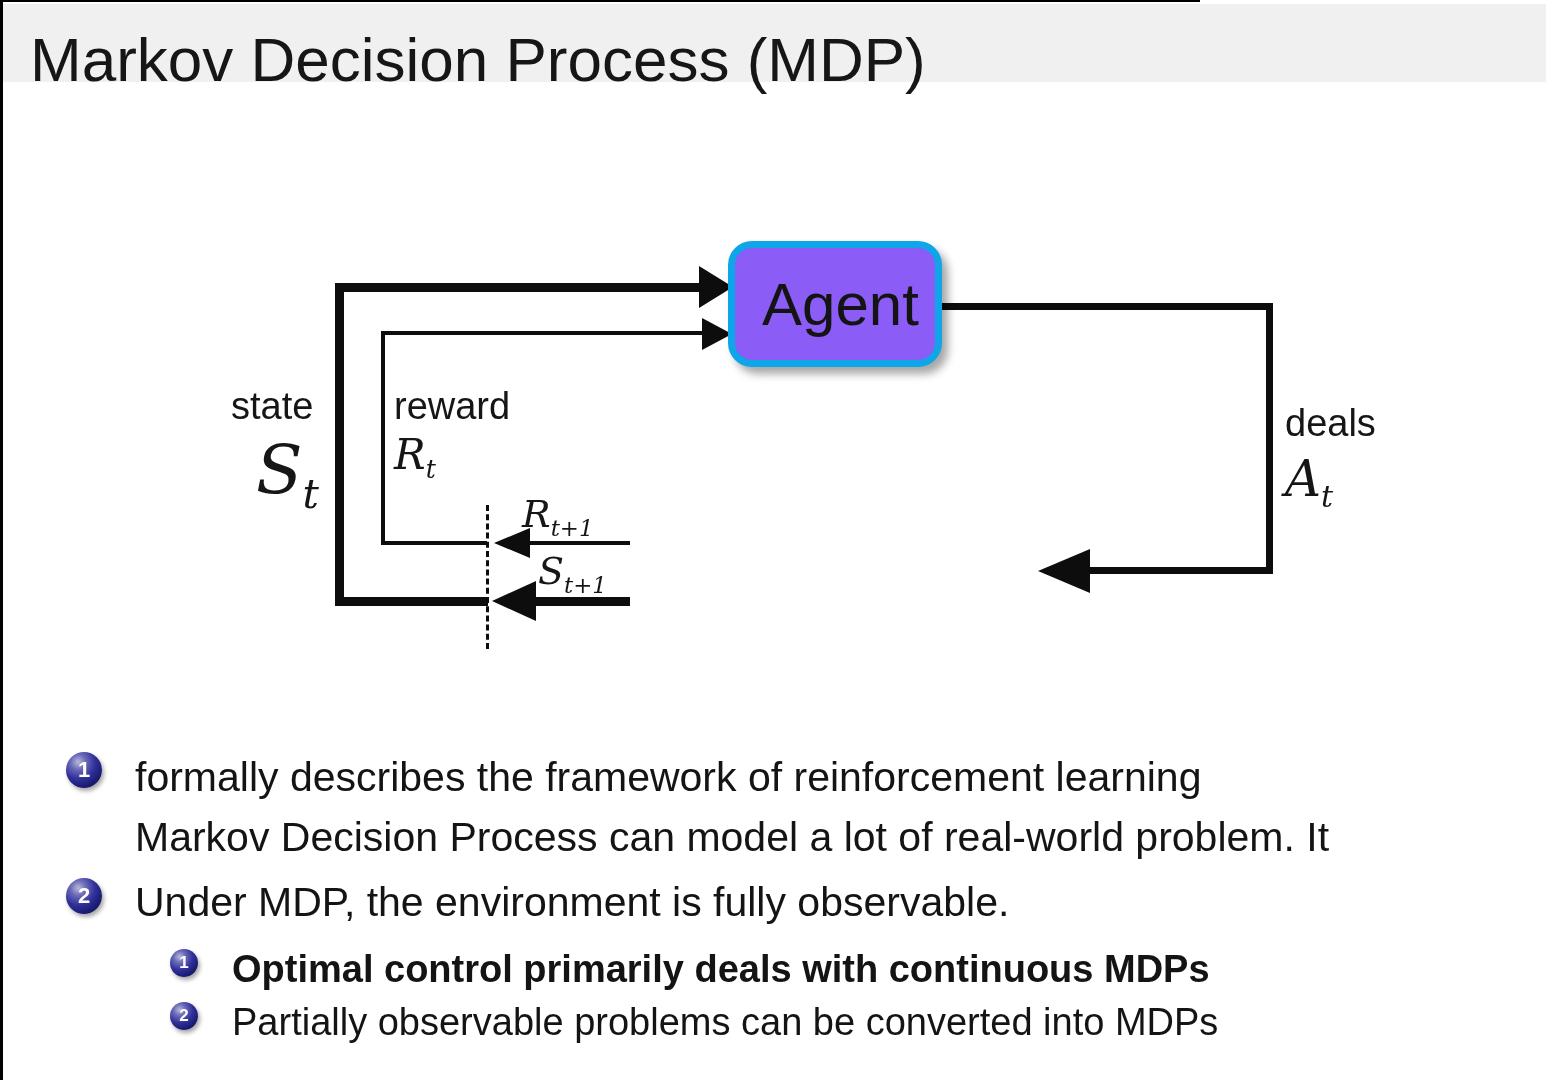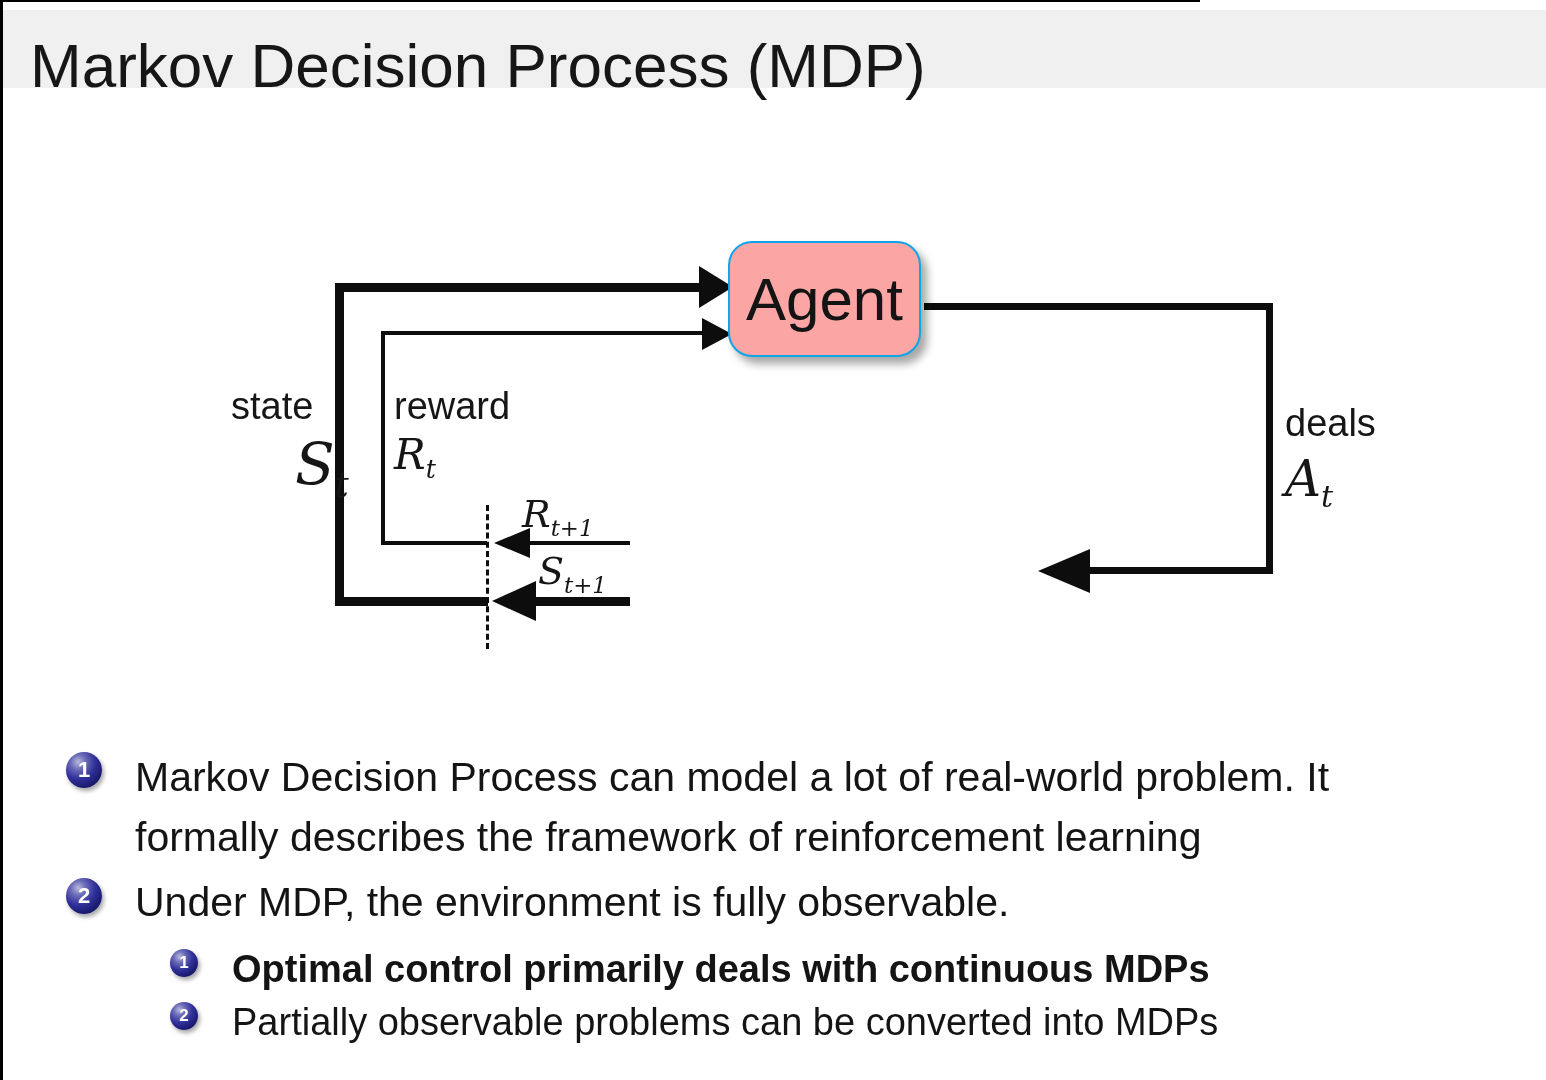--- a/index.html
+++ b/index.html
@@ -3,21 +3,21 @@
 <meta charset="utf-8">
 <style>
   html,body { margin:0; padding:0; background:#ffffff; }
   .slide {
     position:relative; width:1546px; height:1080px; overflow:hidden;
     background:#ffffff; font-family:"Liberation Sans", sans-serif; color:#141414;
   }
   .left-bar { position:absolute; left:0; top:0; width:3px; height:1080px; background:#000; z-index:30; }
   .top-bar  { position:absolute; left:0; top:0; width:1200px; height:2px; background:#000; z-index:30; }
 
-  .header { position:absolute; left:0; top:10px; width:1546px; height:78px; background:#f0f0f0; }
+  .header { position:absolute; left:0; top:4px; width:1546px; height:78px; background:#f0f0f0; }
   .title  { position:absolute; left:30px; top:0; height:111px; display:flex; align-items:center;
             font-size:62px; color:#161616; white-space:nowrap; }
 
   
   .diagram { position:absolute; left:0; top:0; width:1546px; height:720px; }
   .ln { position:absolute; background:#0d0d0d; }
   #state-v        { left:335px; top:283px; width:9px;   height:323px; }
   #state-h-top    { left:335px; top:283px; width:366px; height:9px; }
   #state-h-bottom { left:335px; top:597px; width:153px; height:9px; }
   #s-line-right   { left:534px; top:597px; width:96px;  height:9px; }
@@ -31,34 +31,34 @@
   .dash { position:absolute; left:486px; top:505px; height:144px; width:0;
           border-left:3px dashed #0d0d0d; background:none; }
 
   .arr { position:absolute; width:0; height:0; }
   #state-arrow  { left:699px;  top:266px; border-top:21px solid transparent; border-bottom:21px solid transparent; border-left:34px solid #0d0d0d; }
   #reward-arrow { left:702px;  top:318px; border-top:16px solid transparent; border-bottom:16px solid transparent; border-left:30px solid #0d0d0d; }
   #action-arrow { left:1038px; top:549px; border-top:22px solid transparent; border-bottom:22px solid transparent; border-right:52px solid #0d0d0d; }
   #r-arrow      { left:494px;  top:528px; border-top:15px solid transparent; border-bottom:15px solid transparent; border-right:36px solid #0d0d0d; }
   #s-arrow      { left:492px;  top:581px; border-top:20px solid transparent; border-bottom:20px solid transparent; border-right:44px solid #0d0d0d; }
 
-  .box { position:absolute; background:#fca5a5; border:2px solid #0ea5e9; border-radius:24px;
+  .box { position:absolute; background:#8b5cf6; border:7px solid #0ea5e9; border-radius:24px;
          box-shadow:6px 7px 9px rgba(0,0,0,0.35); display:flex; align-items:center; justify-content:center;
-         color:#141414; z-index:5; }
+         color:#141414; z-index:5;padding-left:11px; }
   #agent-box { left:728px; top:241px; width:189px; height:112px; font-size:60px; }
   #env-box   { left:628px; top:506px; width:394px; height:128px; font-size:56px; }
 
   .dlabel { position:absolute; font-size:38px; color:#161616; white-space:nowrap;text-align:right; }
   #state-label  { left:231px;  top:385px; }
   #reward-label { left:394px;  top:385px; }
   #action-label { left:1285px; top:402px; }
 
   .math { position:absolute; font-family:"DejaVu Serif", serif; font-style:italic; color:#161616; white-space:nowrap; }
   .math sub { font-size:0.60em; font-style:italic; }
-  #state-sym  { left:256px;  top:430px; font-size:58px;margin-left:39px; }
+  #state-sym  { left:256px;  top:430px; font-size:68px; }
   #reward-sym { left:394px;  top:430px; font-size:42px; }
   #action-sym { left:1285px; top:450px; font-size:50px; }
   #next-r     { left:522px;  top:492px; font-size:38px; }
   #next-s     { left:538px;  top:549px; font-size:38px; }
 
   
   .ball { position:absolute; border-radius:50%; color:#fff; font-weight:bold;
           display:flex; align-items:center; justify-content:center;
           background:radial-gradient(circle at 34% 28%, #b9b9dc 0%, #6a6ab8 22%, #30309a 48%, #1b1b72 72%, #0b0b44 100%);
           box-shadow:2px 3px 4px rgba(0,0,0,0.35); }
@@ -118,22 +118,22 @@
     <div class="math" id="state-sym"><span>S</span><sub>t</sub></div>
     <div class="math" id="reward-sym"><span>R</span><sub>t</sub></div>
     <div class="math" id="action-sym"><span>A</span><sub>t</sub></div>
     <div class="math" id="next-r"><span>R</span><sub>t+1</sub></div>
     <div class="math" id="next-s"><span>S</span><sub>t+1</sub></div>
   </div>
 
   <div>
     <div class="ball big" id="ball1">1</div>
     <div class="btext" id="b1">
+      <div>formally describes the framework of reinforcement learning</div>
       <div>Markov Decision Process can model a lot of real-world problem. It</div>
-      <div>formally describes the framework of reinforcement learning</div>
     </div>
 
     <div class="ball big" id="ball2">2</div>
     <div class="btext" id="b2">Under MDP, the environment is fully observable.</div>
 
     <div class="ball small" id="ball3">1</div>
     <div class="btext" id="b3">Optimal control primarily deals with continuous MDPs</div>
 
     <div class="ball small" id="ball4">2</div>
     <div class="btext" id="b4">Partially observable problems can be converted into MDPs</div>

